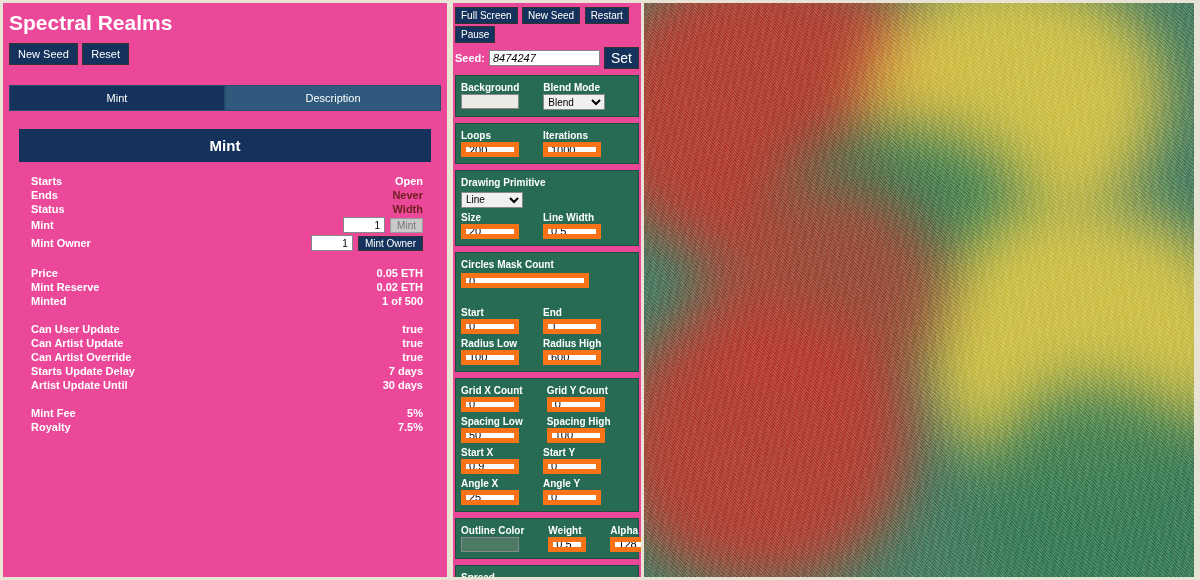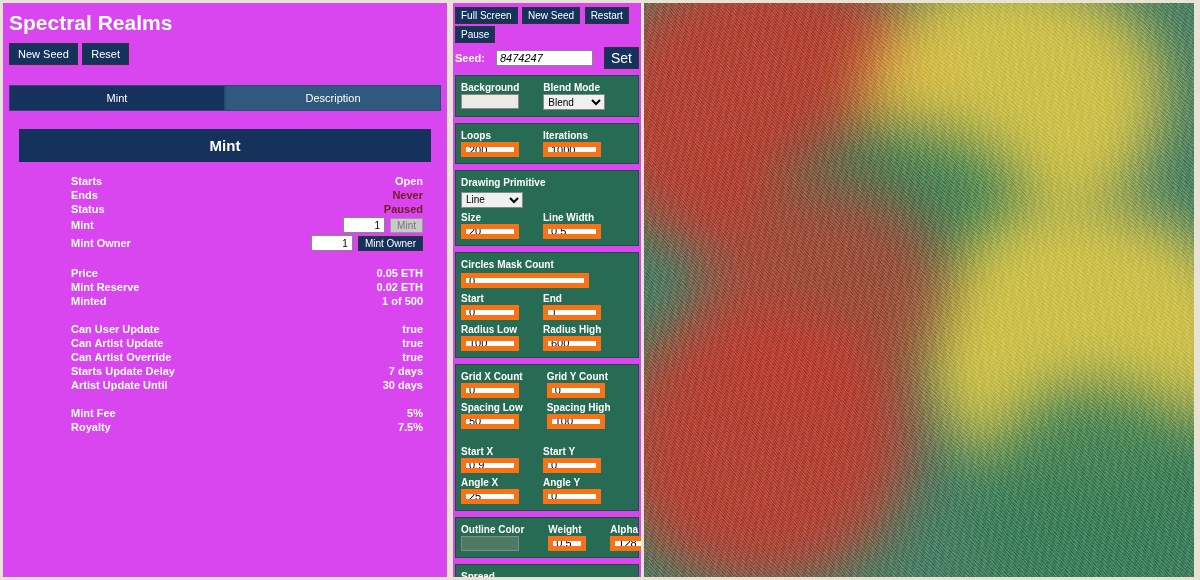--- a/index.html
+++ b/index.html
@@ -3,21 +3,21 @@
 <meta charset="utf-8">
 <style>
 * { box-sizing: border-box; margin: 0; padding: 0; font-family: Arial, Helvetica, sans-serif; }
 body {
   width: 1200px; height: 580px;
   background: #e8e3d5;
   display: flex;
   overflow: hidden;
 }
 .panel-left, .panel-mid {
-  background: #d946ef;
+  background: #ec4899;
   color: #fff;
   margin: 3px;
   padding: 6px;
 }
 .panel-left { width: 444px; }
 .panel-mid { width: 188px; padding: 2px; overflow-y: hidden; }
 .panel-right {
   width: 550px; height: 574px;
   margin: 3px 3px 3px 0;
   background: #3a6f55;
@@ -46,37 +46,37 @@
   cursor: pointer;
 }
 .tab.active { background: #14325c; }
 .mint-header {
   background: #14325c; color: #fff;
   font-weight: bold; font-size: 15px;
   text-align: center; padding: 8px;
   margin: 18px 10px 12px 10px;
 }
 .kv-block { margin: 8px 18px 14px 22px; font-size: 11px; }
-.kv-row { display: flex; justify-content: space-between; align-items: center; padding: 1px 0; margin-left: 40px; }
+.kv-row { display: flex; justify-content: space-between; align-items: center; padding: 1px 0; }
 .kv-label { color: #fff; font-weight: bold; }
 .kv-val { color: #fff; font-weight: bold; }
 .kv-val.red { color: #6e1f1f; }
 .kv-val .nin {
   width: 42px; height: 16px; font-size: 10px; text-align: right;
   padding: 0 4px; border: 1px solid #888; margin-right: 2px;
 }
 .kv-val .mini-btn {
   background: #14325c; color: #fff; border: 1px solid #333;
   font-size: 10px; padding: 1px 6px; cursor: pointer;
 }
 .kv-val .mini-btn.dis { background: #c9c9c9; color: #777; border: 1px solid #999; cursor: default; }
 
 
 .toprow .btn { padding: 2px 5px; font-size: 10px; }
-.seedrow { margin: 4px 0 6px 0; font-size: 11px; display: flex; align-items: center; gap: 11px; }
+.seedrow { margin: 4px 0 6px 0; font-size: 11px; display: flex; align-items: center; gap: 4px; }
 .seedrow label { font-weight: bold; }
 .seedrow input {
   flex: 1; min-width: 0; font-style: italic; font-size: 11px;
   padding: 1px 3px; border: 1px solid #888;
 }
 .group { background: #276b54; border: 1px solid #1d4f3e; margin-bottom: 6px; padding: 4px 5px 6px 5px; }
 .cols { display: flex; gap: 24px; }
 .col { display: flex; flex-direction: column; }
 .glabel { font-size: 10px; font-weight: bold; color: #fff; margin: 2px 0 1px 0; white-space: nowrap; }
 .gin {
@@ -144,21 +144,21 @@
     <div class="kv-row">
         <span class="kv-label">Starts</span>
         <span class="kv-val">Open</span>
       </div>
     <div class="kv-row">
         <span class="kv-label">Ends</span>
         <span class="kv-val red">Never</span>
       </div>
     <div class="kv-row">
         <span class="kv-label">Status</span>
-        <span class="kv-val red">Paused</span>
+        <span class="kv-val red">Width</span>
       </div>
     <div class="kv-row">
       <span class="kv-label">Mint</span>
       <span class="kv-val">
         <input class="nin" value="1" style="">
         <button class="mini-btn dis">Mint</button>
       </span>
     </div>
     <div class="kv-row">
       <span class="kv-label">Mint Owner</span>
@@ -269,21 +269,21 @@
       <div class="col">
           <div class="glabel">Line Width</div>
           <input class="gin" value="0.5" style="">
         </div>
     </div>
   </div>
 
   <div class="group">
     <div class="glabel">Circles Mask Count</div>
     <input class="gin" style="width: 128px;" value="0">
-    <div class="cols" style="margin-top:2px">
+    <div class="cols" style="margin-top:16px">
       <div class="col">
           <div class="glabel">Start</div>
           <input class="gin" value="0" style="">
         </div>
       <div class="col">
           <div class="glabel">End</div>
           <input class="gin" value="1" style="">
         </div>
     </div>
     <div class="cols" style="margin-top:2px">
@@ -312,21 +312,21 @@
     <div class="cols" style="margin-top:2px">
       <div class="col">
           <div class="glabel">Spacing Low</div>
           <input class="gin" value="50" style="">
         </div>
       <div class="col">
           <div class="glabel">Spacing High</div>
           <input class="gin" value="100" style="">
         </div>
     </div>
-    <div class="cols" style="margin-top:15px">
+    <div class="cols" style="margin-top:2px">
       <div class="col">
           <div class="glabel">Start X</div>
           <input class="gin" value="0.9" style="">
         </div>
       <div class="col">
           <div class="glabel">Start Y</div>
           <input class="gin" value="0" style="">
         </div>
     </div>
     <div class="cols" style="margin-top:2px">

